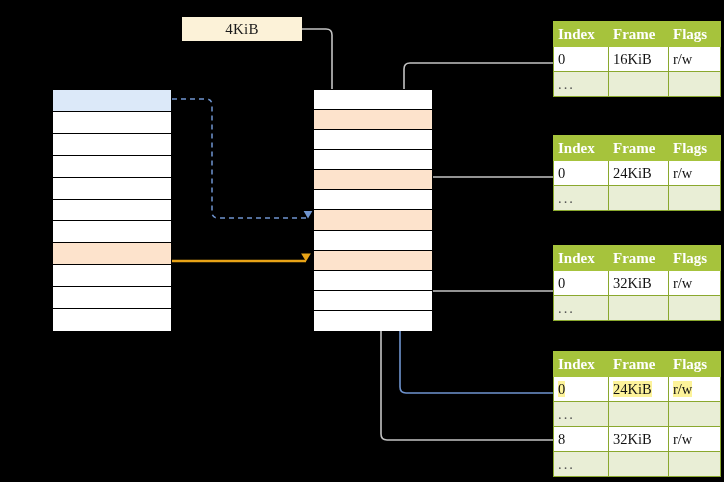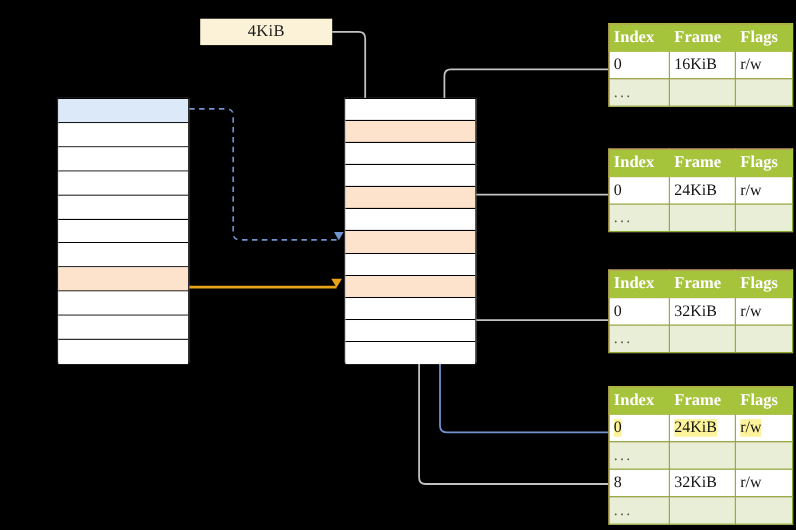--- a/index.html
+++ b/index.html
@@ -17,21 +17,21 @@
   .cell.blue{background:#dce9f9;}
   .cell.orange{background:#fde3cc;}
 
   
   .labelbox{background:#fcf2d8;color:#1a1a1a;font-size:15px;
             display:flex;align-items:center;justify-content:center;
             letter-spacing:.3px;}
 
   
   .ptable{border-collapse:collapse;position:absolute;
-          background:#ec4899;font-size:14.5px;color:#111;}
+          background:#0f766e;font-size:14.5px;color:#111;}
   .ptable td,.ptable th{border:1.2px solid #8aa82e;padding:1px 4px;
           height:25px;box-sizing:border-box;text-align:left;
           font-weight:normal;vertical-align:middle;}
   .ptable th{background:#a6c33c;color:#fff;font-weight:bold;font-size:15px;
           border-color:#a6c33c;}
   .ptable td.ell{background:#e9eed6;color:#555;letter-spacing:2px;}
   .ptable td.data{background:#fff;}
   .hl{background:#fdf39a;}
   .c-index{width:55px;}
   .c-frame{width:60px;}

